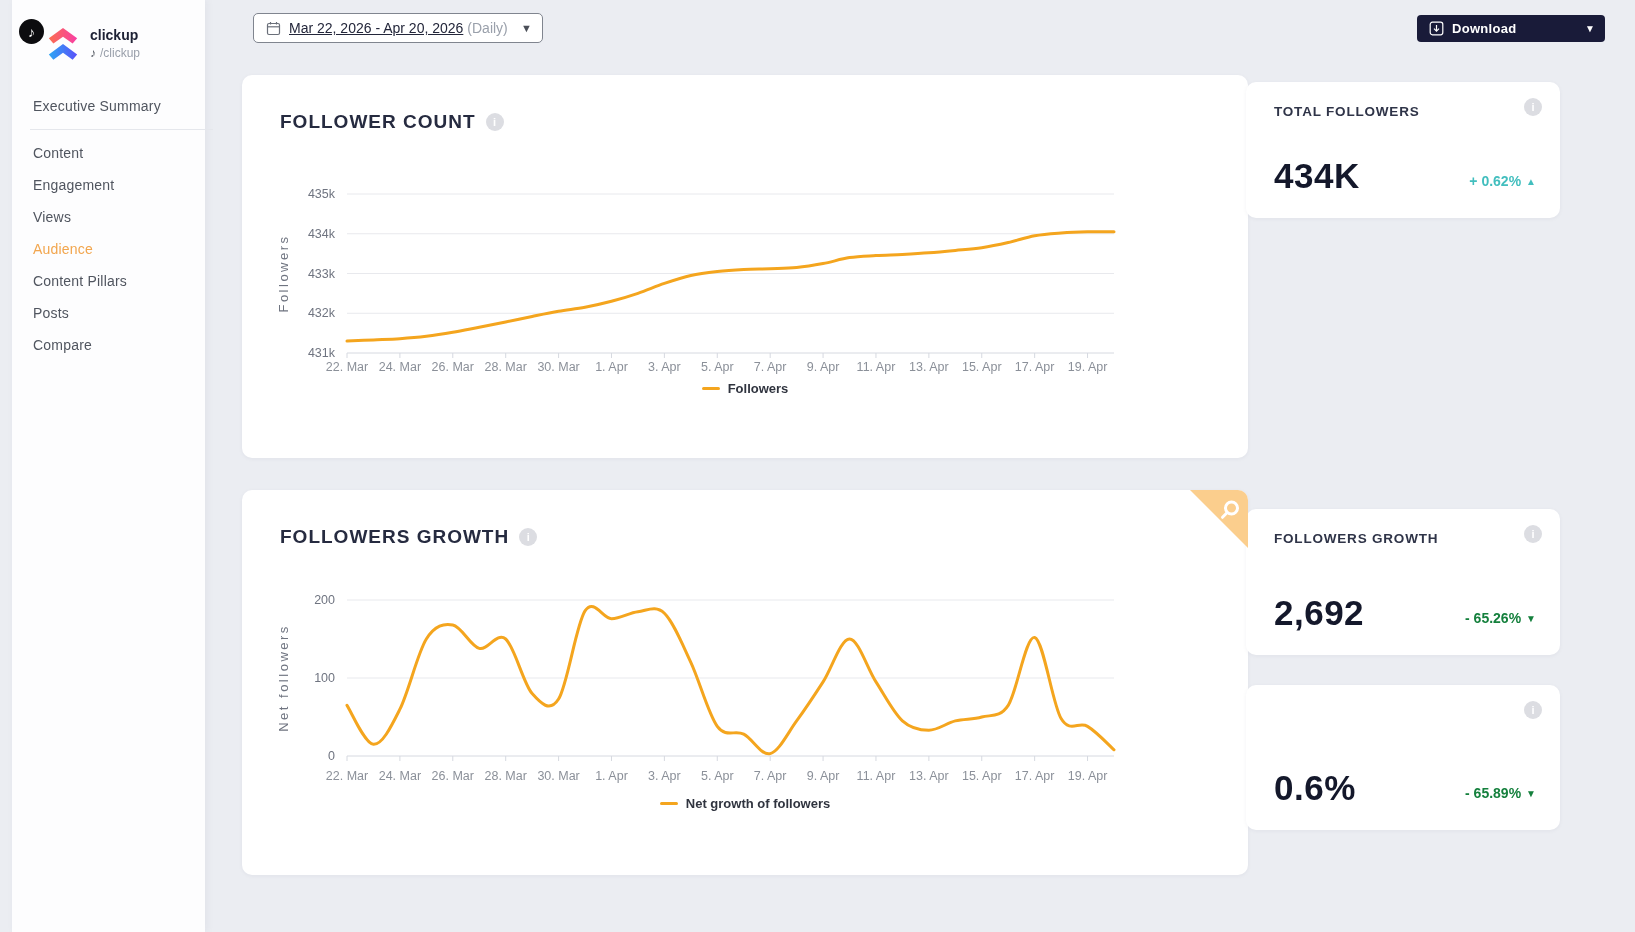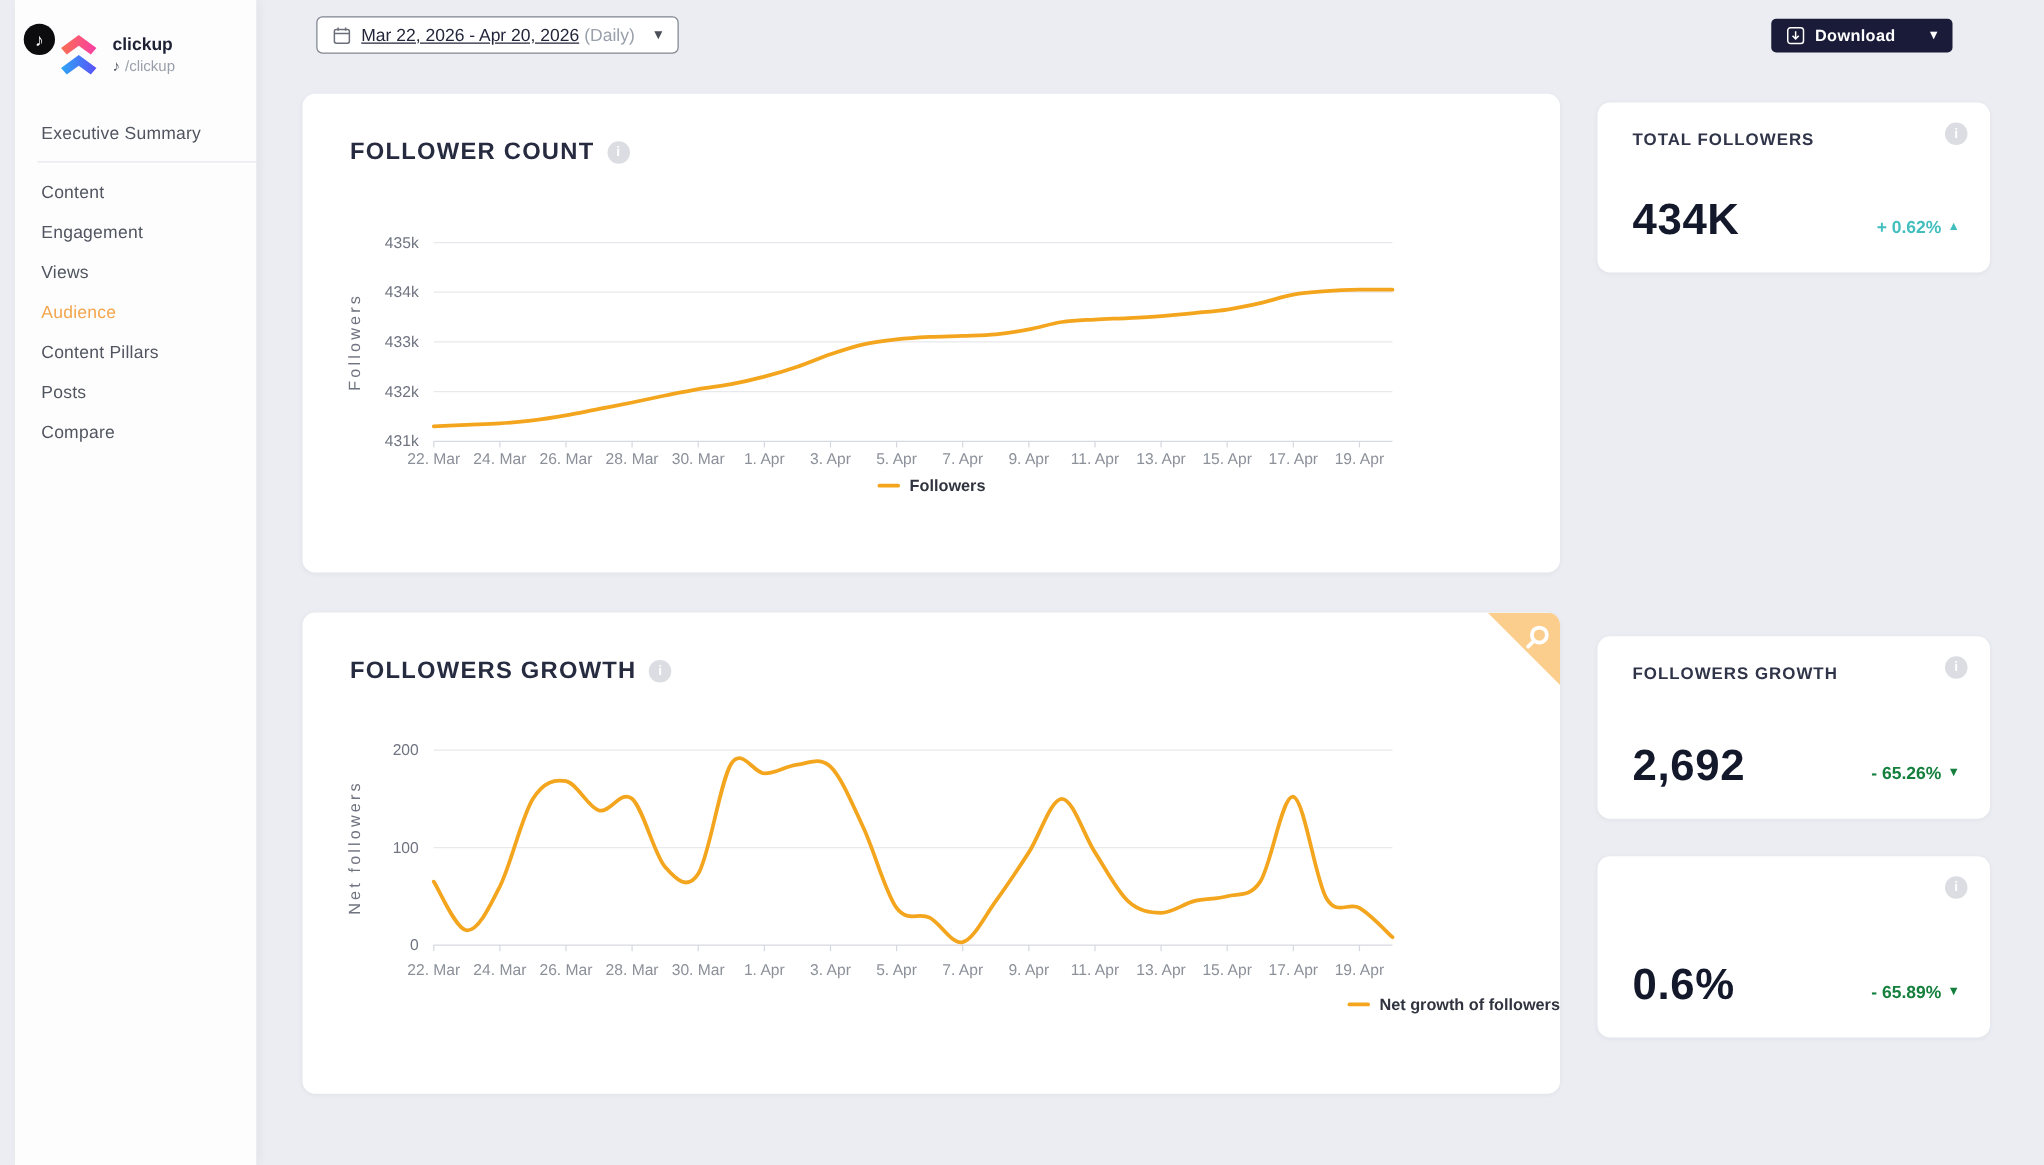--- a/index.html
+++ b/index.html
@@ -26,51 +26,51 @@
 
   
   .date-picker { position:absolute; left:253px; top:13px; width:290px; height:30px; background:#fff;
                  border:1.5px solid #80858f; border-radius:5px; display:flex; align-items:center;
                  padding:0 10px 0 12px; cursor:pointer; }
   .date-picker .cal { margin-right:8px; display:flex; }
   .date-text { font-size:14px; color:#23263a; white-space:nowrap;text-decoration:underline; }
   .date-gran { font-size:14px; color:#9aa0ab; margin-left:4px; white-space:nowrap; }
   .date-caret { margin-left:auto; font-size:11px; color:#4b4f58; }
 
-  .download-btn { position:absolute; left:1417px; top:15px; width:145px; height:27px; background:#191b39;
+  .download-btn { position:absolute; left:1417px; top:15px; width:188px; height:27px; background:#191b39;
                   border-radius:4px; display:flex; align-items:center; padding:0 10px 0 12px;
                   color:#fff; cursor:pointer; }
   .download-btn .dl-icon { display:flex; margin-right:8px; }
   .download-label { font-size:13px; font-weight:600; letter-spacing:0.3px; }
   .download-caret { margin-left:auto; font-size:10px; color:#fff; }
 
   
   .chart-card { position:absolute; left:242px; width:1006px; background:#fff; border-radius:10px;
                 box-shadow:0 1px 4px rgba(35,40,70,0.05); overflow:hidden; }
   #chart-card-1 { top:75px; height:383px; }
   #chart-card-2 { top:490px; height:385px; }
   .chart-title-row { position:absolute; left:38px; top:36px; display:flex; align-items:center; gap:10px; }
   .chart-title { font-size:19px; font-weight:700; letter-spacing:1px; color:#262b40; }
   .info-icon { width:18px; height:18px; border-radius:50%; background:#dcdde2; color:#fff; font-size:11px;
                font-weight:bold; display:flex; align-items:center; justify-content:center; cursor:pointer; }
   .chart-svg { position:absolute; left:0; top:0; width:1006px; height:100%; }
   svg text { font-family:"Liberation Sans", sans-serif; }
   .legend { position:absolute; left:0; width:1006px; display:flex; justify-content:center;
             align-items:center; gap:8px; cursor:pointer; }
   #chart-card-1 .legend { top:382px; margin-top:-76px; }
-  #chart-card-2 .legend { top:306px;justify-content:flex-end; }
+  #chart-card-2 .legend { top:306px; }
   .legend-swatch { width:18px; height:3px; background:#f4a51e; border-radius:2px; }
   .legend-label { font-size:13px; font-weight:bold; color:#30343f; }
 
   .corner-zoom { position:absolute; top:0; right:0; width:58px; height:58px;
                  clip-path:polygon(0 0, 100% 0, 100% 100%); background:#fbce8d; cursor:pointer; z-index:4; }
   .corner-zoom svg { position:absolute; top:9px; right:7px; }
 
   
-  .stat-card { position:absolute; left:1278px; width:314px; background:#fff; border-radius:10px;
+  .stat-card { position:absolute; left:1246px; width:314px; background:#fff; border-radius:10px;
                box-shadow:0 1px 4px rgba(35,40,70,0.05); }
   #stat-card-0 { top:82px;  height:136px; }
   #stat-card-1 { top:509px; height:146px; }
   #stat-card-2 { top:685px; height:145px; }
   .stat-title { position:absolute; left:28px; top:20px; width:210px; font-size:13.5px; font-weight:600;
                 letter-spacing:0.8px; color:#2f3448; line-height:19px; }
   .stat-info { position:absolute; right:18px; top:16px; }
   .stat-bottom { position:absolute; left:28px; right:24px; bottom:22px; display:flex;
                  align-items:flex-end; justify-content:space-between; }
   .stat-value { font-size:35px; font-weight:600; color:#14182b; letter-spacing:0.5px; }

